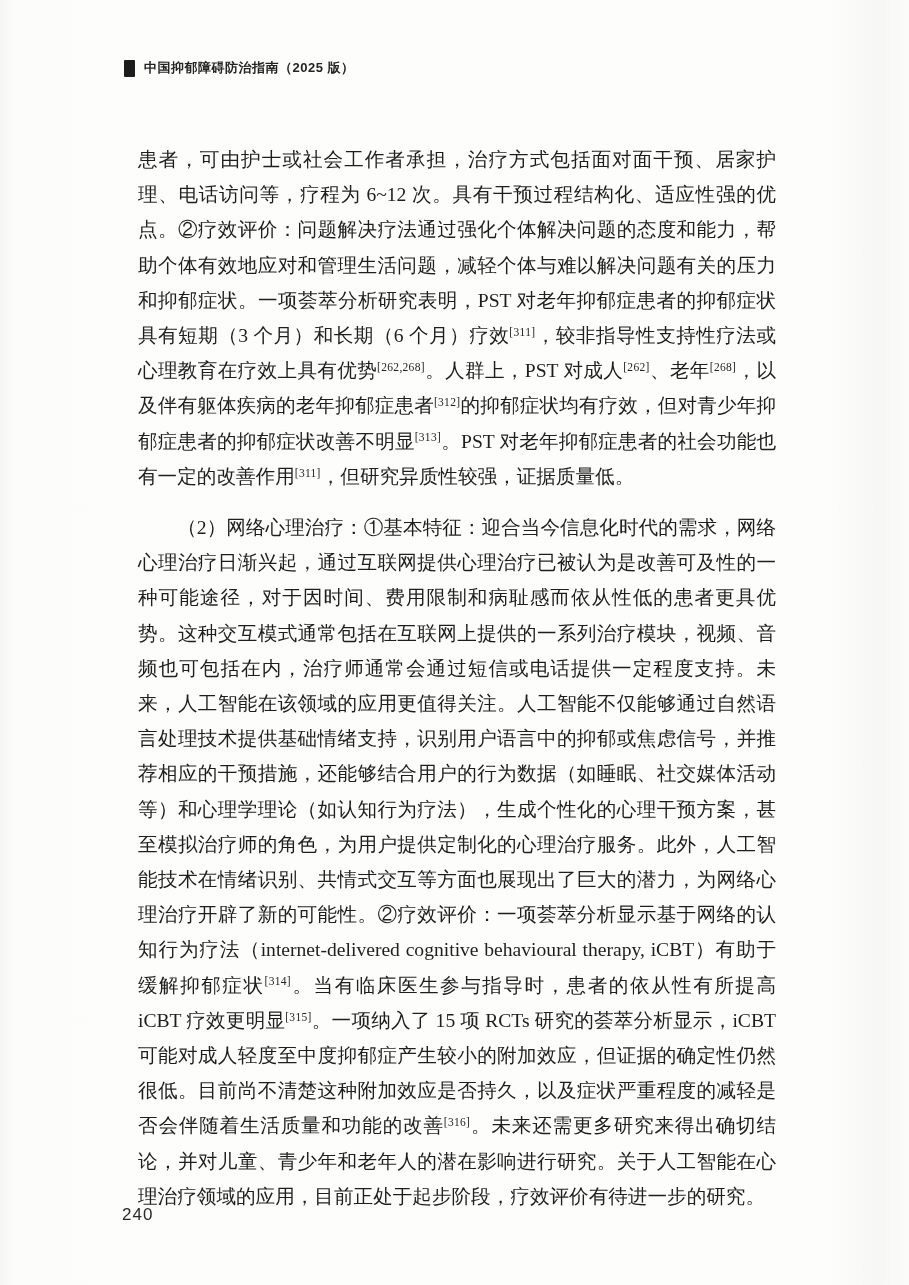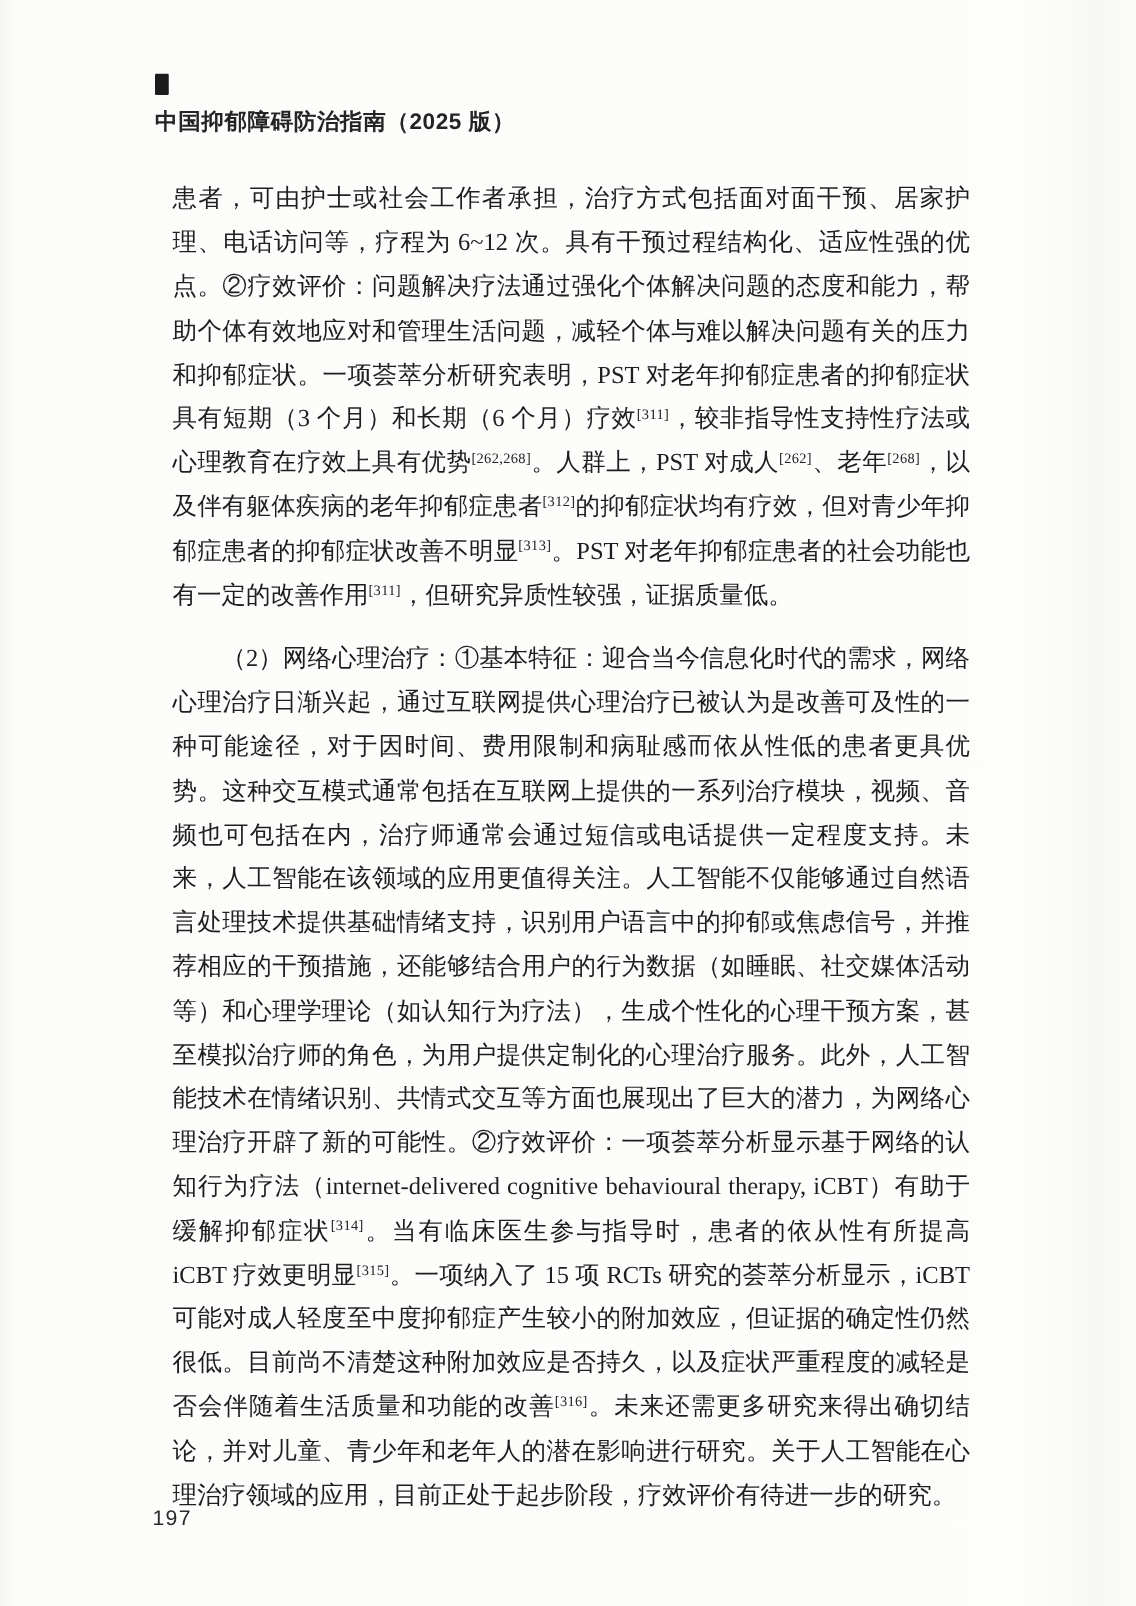--- a/index.html
+++ b/index.html
@@ -13,28 +13,27 @@
       #fdfdfc;
     overflow: hidden;
     font-family: "Liberation Serif", "DejaVu Serif", serif;
   }
   
   .running-header {
     position: absolute;
     left: 124px;
     top: 59px;
     display: flex;
-    align-items: flex-start;
+    align-items: flex-end;
     gap: 9px;
     font-family: "Liberation Sans", "DejaVu Sans", sans-serif;
-    font-size: 18px;
+    font-size: 13px;
     font-weight: 600;
     color: #242424;
     letter-spacing: 0.5px;
-    flex-direction: column;
   }
   .header-marker {
     display: inline-block;
     width: 11px;
     height: 17px;
     background: #1c1c1c;
     border-radius: 1px;
     flex: 0 0 auto;
   }
   
@@ -83,15 +82,15 @@
   <div class="running-header">
     <span class="header-marker"></span>
     <span>中国抑郁障碍防治指南（2025 版）</span>
   </div>
 
   <div class="body-text">
       <p>患者，可由护士或社会工作者承担，治疗方式包括面对面干预、居家护理、电话访问等，疗程为 6~12 次。具有干预过程结构化、适应性强的优点。②疗效评价：问题解决疗法通过强化个体解决问题的态度和能力，帮助个体有效地应对和管理生活问题，减轻个体与难以解决问题有关的压力和抑郁症状。一项荟萃分析研究表明，PST 对老年抑郁症患者的抑郁症状具有短期（3 个月）和长期（6 个月）疗效<sup>[311]</sup>，较非指导性支持性疗法或心理教育在疗效上具有优势<sup>[262,268]</sup>。人群上，PST 对成人<sup>[262]</sup>、老年<sup>[268]</sup>，以及伴有躯体疾病的老年抑郁症患者<sup>[312]</sup>的抑郁症状均有疗效，但对青少年抑郁症患者的抑郁症状改善不明显<sup>[313]</sup>。PST 对老年抑郁症患者的社会功能也有一定的改善作用<sup>[311]</sup>，但研究异质性较强，证据质量低。</p>
       <p class="indent">（2）网络心理治疗：①基本特征：迎合当今信息化时代的需求，网络心理治疗日渐兴起，通过互联网提供心理治疗已被认为是改善可及性的一种可能途径，对于因时间、费用限制和病耻感而依从性低的患者更具优势。这种交互模式通常包括在互联网上提供的一系列治疗模块，视频、音频也可包括在内，治疗师通常会通过短信或电话提供一定程度支持。未来，人工智能在该领域的应用更值得关注。人工智能不仅能够通过自然语言处理技术提供基础情绪支持，识别用户语言中的抑郁或焦虑信号，并推荐相应的干预措施，还能够结合用户的行为数据（如睡眠、社交媒体活动等）和心理学理论（如认知行为疗法），生成个性化的心理干预方案，甚至模拟治疗师的角色，为用户提供定制化的心理治疗服务。此外，人工智能技术在情绪识别、共情式交互等方面也展现出了巨大的潜力，为网络心理治疗开辟了新的可能性。②疗效评价：一项荟萃分析显示基于网络的认知行为疗法（internet-delivered cognitive behavioural therapy, iCBT）有助于缓解抑郁症状<sup>[314]</sup>。当有临床医生参与指导时，患者的依从性有所提高 iCBT 疗效更明显<sup>[315]</sup>。一项纳入了 15 项 RCTs 研究的荟萃分析显示，iCBT 可能对成人轻度至中度抑郁症产生较小的附加效应，但证据的确定性仍然很低。目前尚不清楚这种附加效应是否持久，以及症状严重程度的减轻是否会伴随着生活质量和功能的改善<sup>[316]</sup>。未来还需更多研究来得出确切结论，并对儿童、青少年和老年人的潜在影响进行研究。关于人工智能在心理治疗领域的应用，目前正处于起步阶段，疗效评价有待进一步的研究。</p>
     </div>
 
-  <div class="page-number">197</div>
+  <div class="page-number">240</div>
 
 </div>
 
 </body></html>

